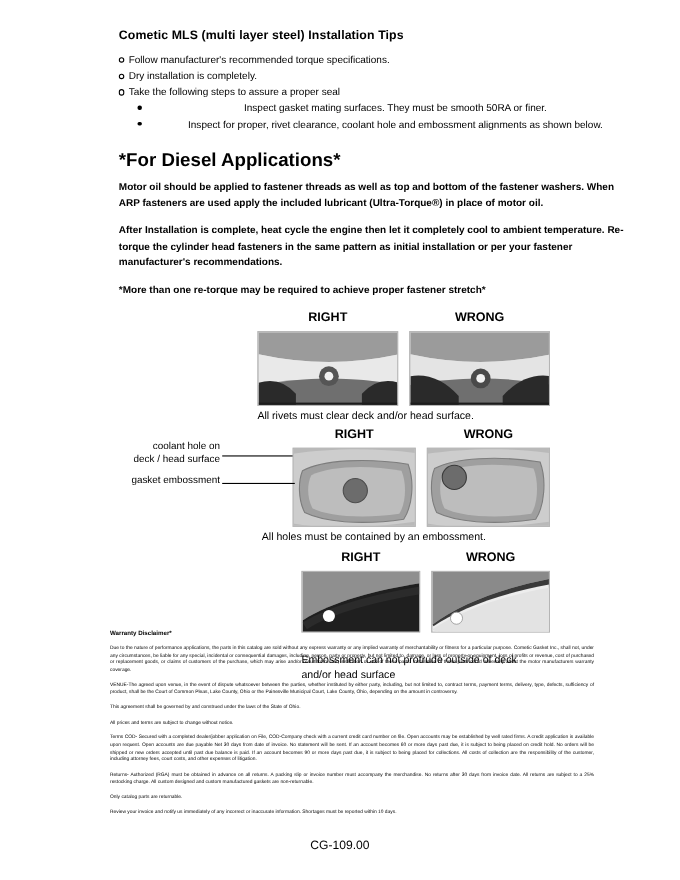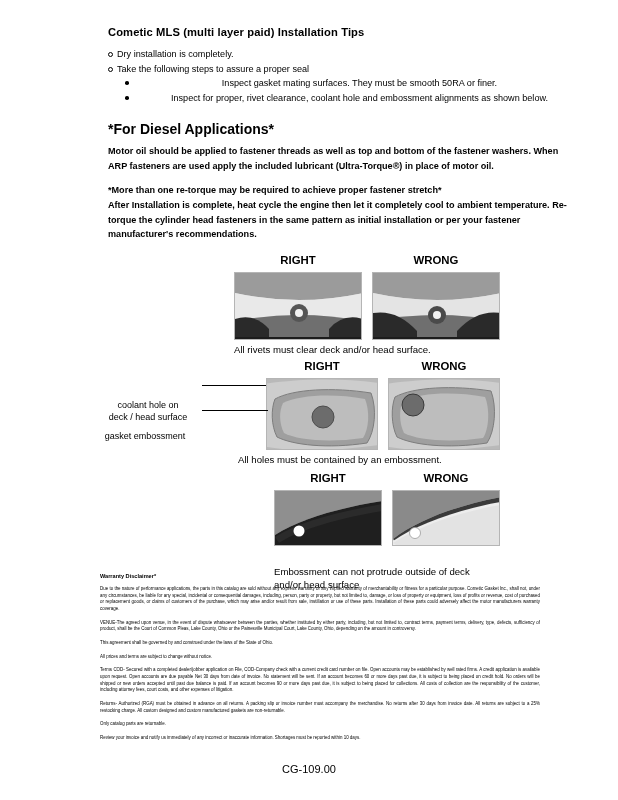--- a/index.html
+++ b/index.html
@@ -58,21 +58,21 @@
   }
   .sub-bullets > li::before {
     content: "";
     position: absolute;
     left: 0; top: 5px;
     width: 3.6px; height: 3.6px;
     background: #000;
     border-radius: 50%;
   }
   h2.diesel {
-    font-size: 14px;
+    font-size: 17px;
     font-weight: bold;
     margin: 15px 0 7px 74px;
   }
   .para {
     font-size: 9.1px;
     line-height: 1.62;
     margin: 0 0 10px 74px;
     max-width: 470px;
     font-weight: bold;
   }
@@ -106,23 +106,22 @@
     border: 0.5px solid #b5b5b5;
   }
   .caption {
     position: absolute;
     font-size: 9.6px;
     line-height: 1.35;
   }
   .leader-label {
     position: absolute;
     font-size: 9px;
-    text-align: center;
+    text-align: right;
     line-height: 1.35;
-    margin-top: 29px;
   }
   .leader {
     position: absolute;
     height: 0;
     border-top: 0.8px solid #000;
   }
 
   
   .warranty-title {
     position: absolute;
@@ -146,37 +145,38 @@
     top: 763px;
     text-align: center;
     font-size: 11px;
   }
 </style>
 </head>
 <body>
 
 <div class="page">
 
-  <h1 class="title">Cometic MLS (multi layer paid) Installation Tips</h1>
+  <h1 class="title">Cometic MLS (multi layer steel) Installation Tips</h1>
 
   <ul class="bullets">
+    <li>Follow manufacturer's recommended torque specifications.</li>
     <li>Dry installation is completely.</li>
     <li>
       <span>Take the following steps to assure a proper seal</span>
       <ul class="sub-bullets">
         <li>Inspect gasket mating surfaces.  They must be smooth 50RA or finer.</li>
         <li>Inspect for proper, rivet clearance, coolant hole and embossment alignments as shown below.</li>
       </ul>
     </li>
   </ul>
 
   <h2 class="diesel">*For Diesel Applications*</h2>
   <p class="para">Motor oil should be applied to fastener threads as well as top and bottom of the fastener washers. When ARP fasteners are used apply the included lubricant (Ultra-Torque®) in place of motor oil.</p>
+  <p class="para">After Installation is complete, heat cycle the engine then let it completely cool to ambient temperature. Re-torque the cylinder head fasteners in the same pattern as initial installation or per your fastener manufacturer's recommendations.</p>
   <p class="para tight">*More than one re-torque may be required to achieve proper fastener stretch*</p>
-  <p class="para">After Installation is complete, heat cycle the engine then let it completely cool to ambient temperature. Re-torque the cylinder head fasteners in the same pattern as initial installation or per your fastener manufacturer's recommendations.</p>
 
   <div class="figures">
 
     <div class="hdr-row" style="left:200px; top:0; width:266px;">
       <div class="hdr" style="width:128px;">RIGHT</div>
       <div class="hdr" style="width:10px;"></div>
       <div class="hdr" style="width:128px;">WRONG</div>
     </div>
 
     <div class="img-row" style="left:200px; top:18px;">

